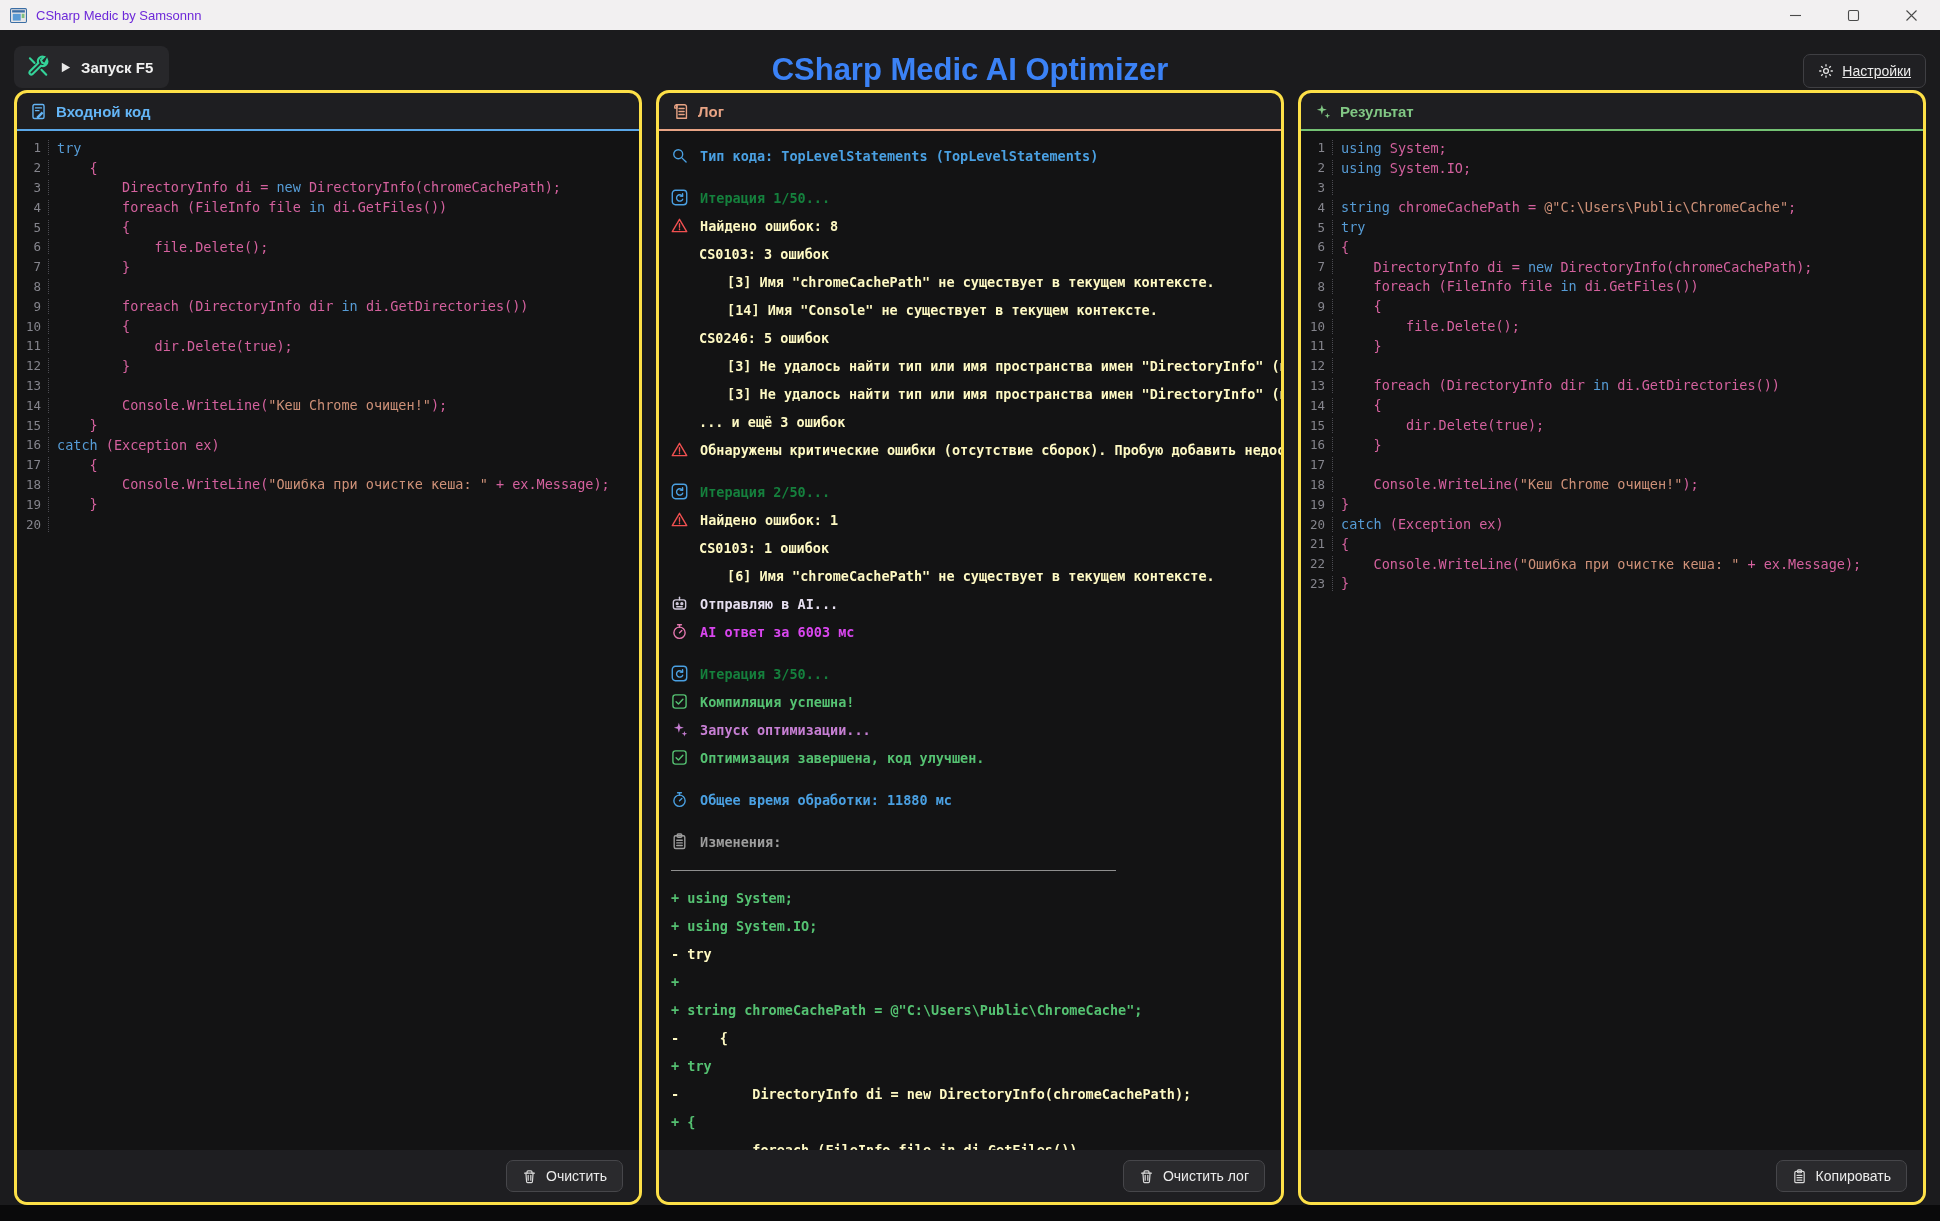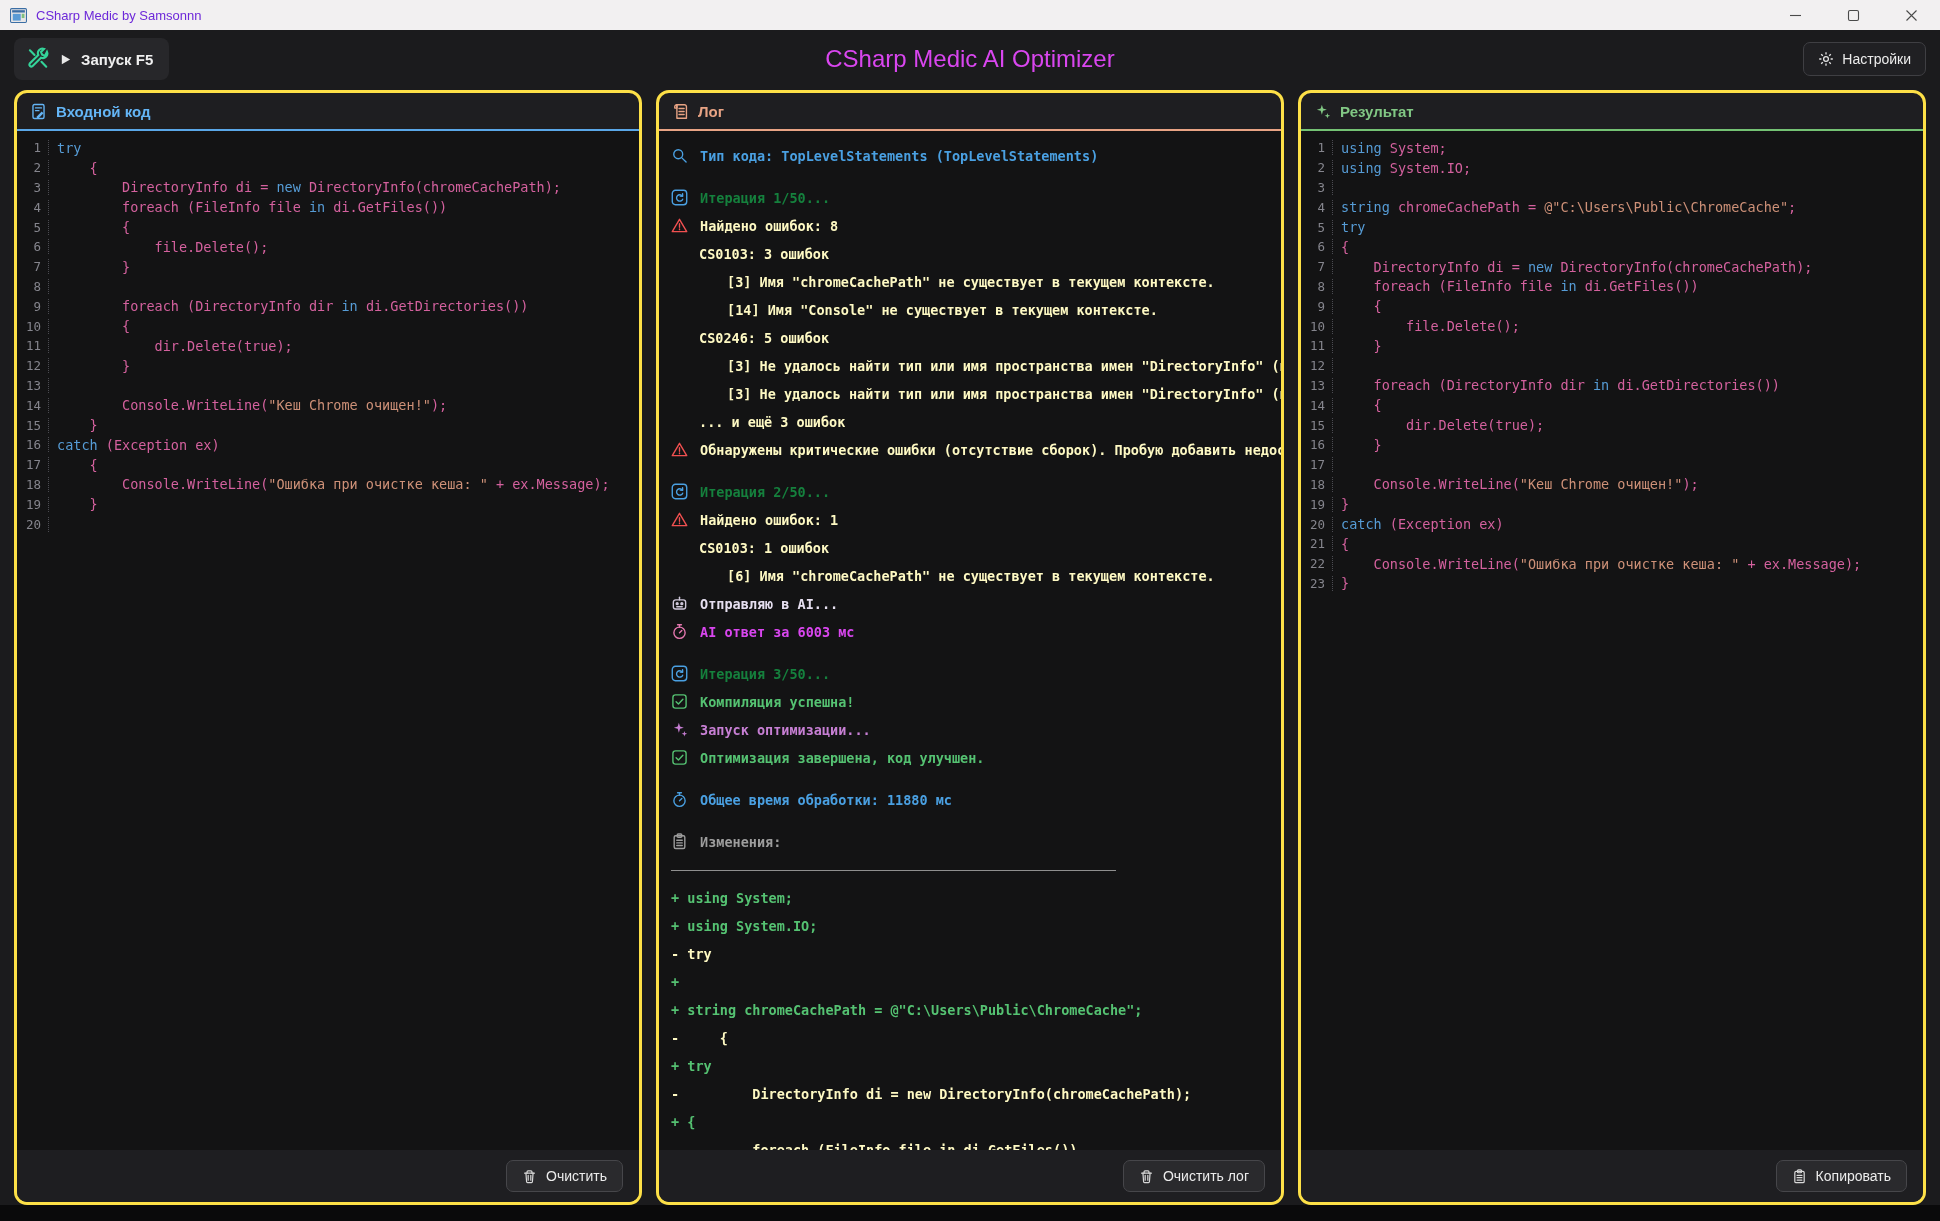--- a/index.html
+++ b/index.html
@@ -8,29 +8,29 @@
 
   
   .titlebar { height:30px; background:#f2f0f1; display:flex; align-items:center; padding-left:10px; flex-shrink:0; }
   .titlebar .app-ico { width:17px; height:17px; margin-right:9px; }
   .titlebar-title { font-size:13px; color:#6d28d9; }
   .titlebar-spacer { flex:1; }
   .winbtn { width:58px; height:30px; display:flex; align-items:center; justify-content:center; color:#4a4a4a; }
   .winbtn svg { width:13px; height:13px; stroke:#4a4a4a; stroke-width:1.1; fill:none; }
 
   
-  .toolbar { height:58px; position:relative; display:flex; align-items:center; padding:0 14px; flex-shrink:0; }
+  .toolbar { height:58px; position:relative; display:flex; align-items:flex-end; padding:0 14px; flex-shrink:0; }
   .run-button { display:flex; align-items:center; gap:9px; background:#27272a; border-radius:8px; padding:9px 16px 9px 12px; cursor:pointer; }
   .run-button .tools { width:24px; height:24px; color:#34d399; }
   .run-button .play { width:13px; height:13px; color:#e8e8e8; }
   .run-label { color:#f0f0f0; font-weight:bold; font-size:15px; }
-  .app-title { position:absolute; left:0; right:0; text-align:center; font-size:24px; font-weight:normal; color:#d946ef; pointer-events:none; }
+  .app-title { position:absolute; left:0; right:0; text-align:center; font-size:31px; font-weight:bold; color:#3b82f6; pointer-events:none; }
   .settings-button { margin-left:auto; display:flex; align-items:center; gap:8px; background:#202023; border:1px solid #3f3f43; border-radius:7px; padding:8px 14px; cursor:pointer; z-index:2; }
   .settings-button svg { width:16px; height:16px; color:#e4e4e4; }
-  .settings-label { color:#ececec; font-size:14px; }
+  .settings-label { color:#ececec; font-size:14px;text-decoration:underline; }
 
   
   .panels { flex:1; display:flex; gap:14px; padding:2px 14px 0 14px; min-height:0; }
   .panel { flex:1; background:#1e1e21; border:3px solid #fde047; border-radius:13px; display:flex; flex-direction:column; min-width:0; overflow:hidden; }
   .panel-header { height:38px; display:flex; align-items:center; gap:9px; padding:0 13px; border-bottom:2px solid; flex-shrink:0; }
   .panel-header svg { width:17px; height:17px; }
   .panel-title { font-size:15px; font-weight:bold; }
   .panel.accent-blue  .panel-header { border-color:#5aa7e8; } .panel.accent-blue  .panel-title, .panel.accent-blue .panel-header svg { color:#64b5f6; }
   .panel.accent-peach .panel-header { border-color:#e8a384; } .panel.accent-peach .panel-title, .panel.accent-peach .panel-header svg { color:#e8a384; }
   .panel.accent-green .panel-header { border-color:#74c274; } .panel.accent-green .panel-title, .panel.accent-green .panel-header svg { color:#81c784; }

